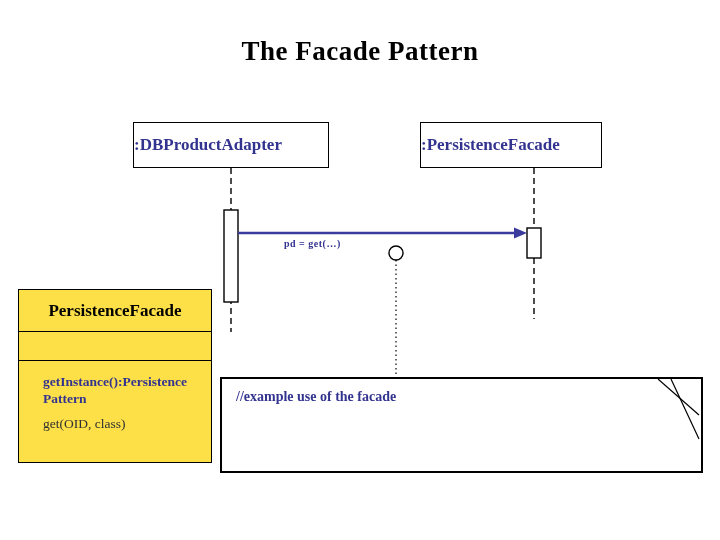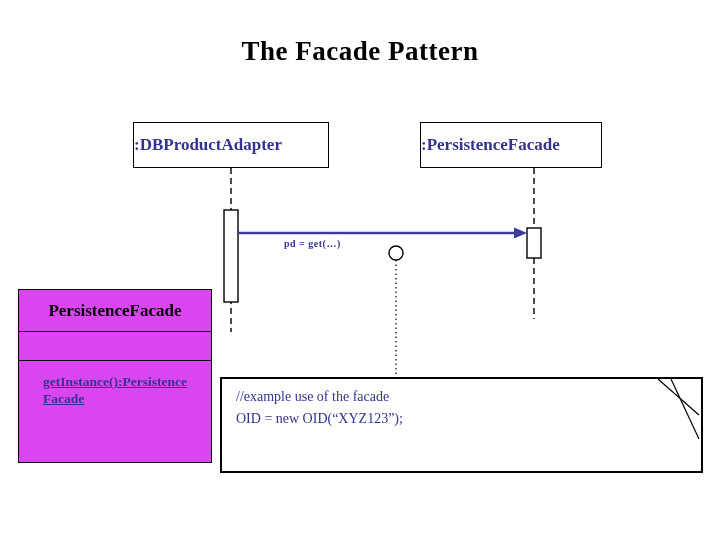--- a/index.html
+++ b/index.html
@@ -37,45 +37,45 @@
   .obj-box.right { left: 420px; width: 182px; }
 
   .msg-label {
     position: absolute; left: 284px; top: 238px;
     font-size: 10px; font-weight: bold; color: var(--navy, #333390);
     letter-spacing: 0.5px;
   }
 
   .class-box {
     position: absolute; left: 18px; top: 289px; width: 194px; height: 174px;
-    background: #d946ef; border: 1.5px solid var(--line-black, #000);
+    background: #fde047; border: 1.5px solid var(--line-black, #000);
     display: flex; flex-direction: column;
   }
   .cb-title {
     height: 42px; border-bottom: 1.5px solid var(--line-black, #000);
     display: flex; align-items: center; justify-content: center;
     font-size: 17px; font-weight: bold; color: var(--title-black, #000);
   }
   .cb-empty { height: 29px; border-bottom: 1.5px solid var(--line-black, #000); }
   .cb-methods { flex: 1; padding: 12px 6px 0 24px; font-size: 13.5px; }
   .method { line-height: 17px; }
   .method.navy-u {
-    color: var(--navy, #333390); font-weight: bold; text-decoration: underline;
+    color: var(--navy, #333390); font-weight: bold; 
     margin-bottom: 8px;
   }
   .method.dark { color: var(--method-dark, #2f2f2f); margin-bottom: 9px; }
 
   .note-box {
     position: absolute; left: 220px; top: 377px; width: 483px; height: 96px;
     background: #fff; border: 2px solid var(--line-black, #000);
     padding: 7px 0 0 14px;
   }
   .note-fold { position: absolute; right: 0; top: 0; }
   .code-line {
-    font-size: 14px; font-weight: normal; color: var(--navy, #333390);
+    font-size: 14px; font-weight: bold; color: var(--navy, #333390);
     line-height: 21.5px; white-space: nowrap;
   }
   .code-line.indent { padding-left: 28px; }
 </style>
 </head>
 <body>
 
 <div class="slide">
 
   <div class="title">The Facade Pattern</div>
@@ -105,27 +105,27 @@
   </div>
 
   <div class="msg-label">pd = get(…)</div>
 
   <div class="class-box">
     <div class="cb-title">PersistenceFacade</div>
     <div class="cb-empty"></div>
     <div class="cb-methods">
       <div class="method navy-u">
         <span>getInstance():Persistence</span><br>
-        <span>Facade</span>
+        <span>Pattern</span>
       </div>
+      <div class="method dark">get(OID, class)</div>
     </div>
   </div>
 
   <div class="note-box">
     <svg class="note-fold" width="52" height="66" viewBox="0 0 52 66">
       <line class="fold-line" x1="9" y1="0" x2="50" y2="36"></line>
       <line class="fold-line" x1="22" y1="0" x2="50" y2="60"></line>
     </svg>
     <div class="code-line">//example use of the facade</div>
-    <div class="code-line">OID = new OID(“XYZ123”);</div>
   </div>
 
 </div>
 
 </body></html>

